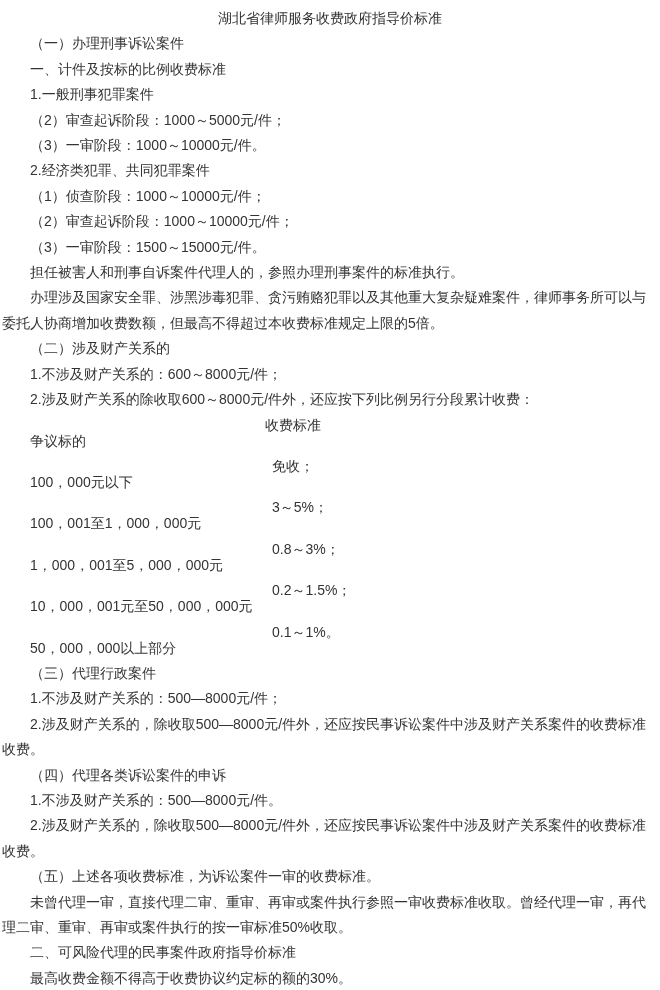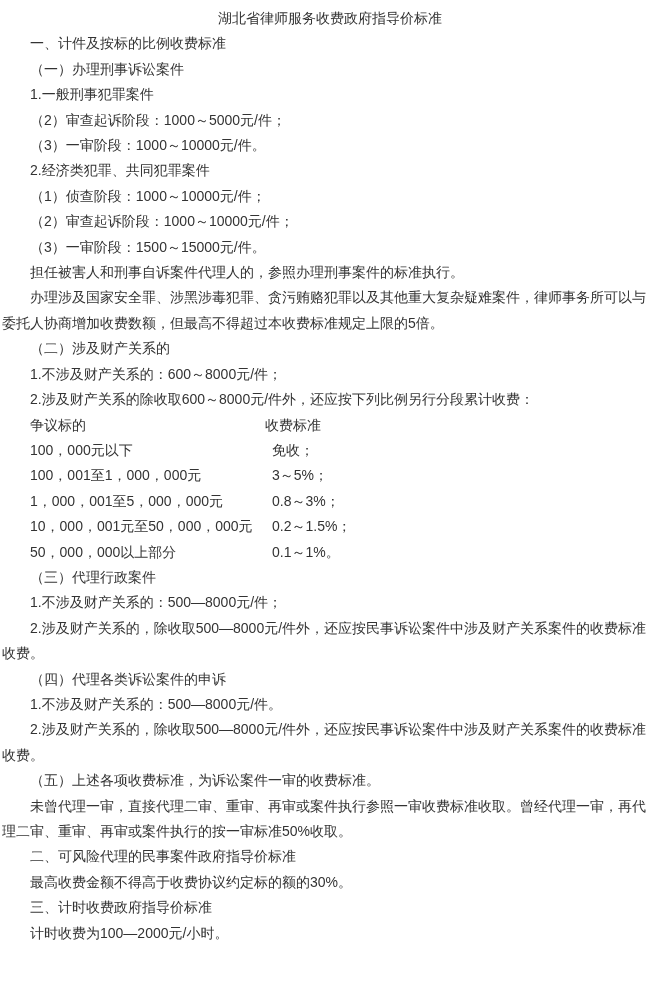--- a/index.html
+++ b/index.html
@@ -29,38 +29,39 @@
     white-space: normal;
     word-break: break-all;
   }
   .frow {
     margin-left: 2em;
   }
   .fcol1 {
     display: inline-block;
     width: 235px;
     vertical-align: top;
+    margin-top: 16px;
   }
   .fcol2 {
     display: inline-block;
     vertical-align: top;
   }
   .frow.value-row .fcol2 {
     padding-left: 7px;
   }
 </style>
 </head>
 <body style="color: rgb(51, 51, 51); background: rgb(255, 255, 255);">
 
 <div class="doc">
 
   <div class="title"><span>湖北省律师服务收费政府指导价标准</span></div>
 
+  <div class="para">（一）办理刑事诉讼案件</div>
   <div class="para">一、计件及按标的比例收费标准</div>
-  <div class="para">（一）办理刑事诉讼案件</div>
   <div class="para">1.一般刑事犯罪案件</div>
   <div class="para">（2）审查起诉阶段：1000～5000元/件；</div>
   <div class="para">（3）一审阶段：1000～10000元/件。</div>
   <div class="para">2.经济类犯罪、共同犯罪案件</div>
   <div class="para">（1）侦查阶段：1000～10000元/件；</div>
   <div class="para">（2）审查起诉阶段：1000～10000元/件；</div>
   <div class="para">（3）一审阶段：1500～15000元/件。</div>
   <div class="para">担任被害人和刑事自诉案件代理人的，参照办理刑事案件的标准执行。</div>
   <div class="para">办理涉及国家安全罪、涉黑涉毒犯罪、贪污贿赂犯罪以及其他重大复杂疑难案件，律师事务所可以与委托人协商增加收费数额，但最高不得超过本收费标准规定上限的5倍。</div>
   <div class="para">（二）涉及财产关系的</div>

